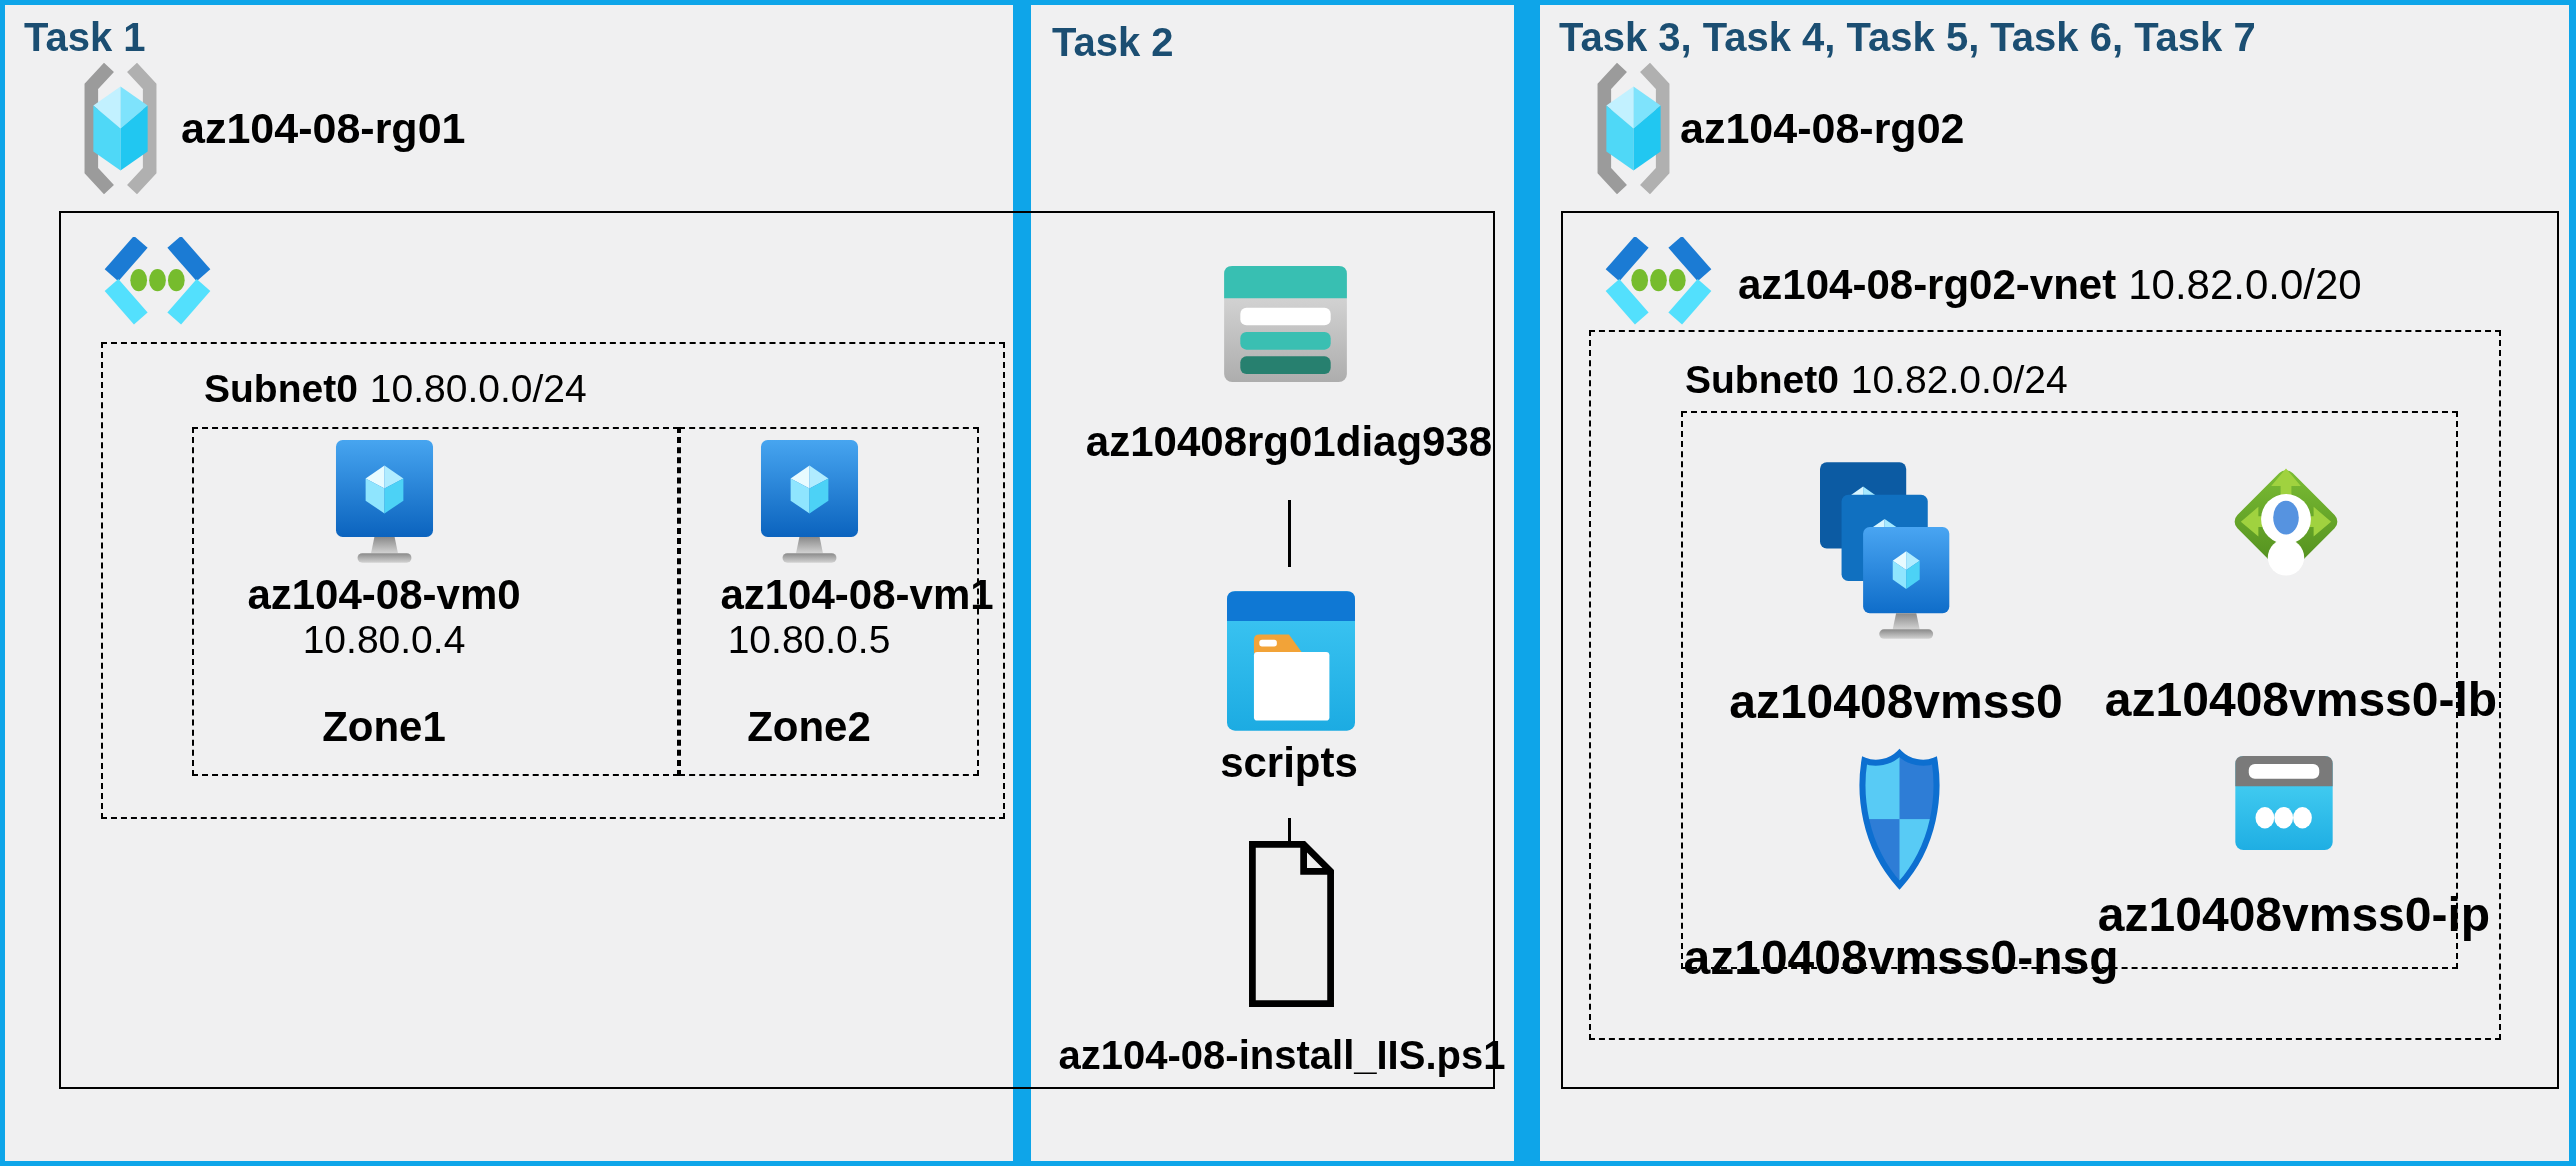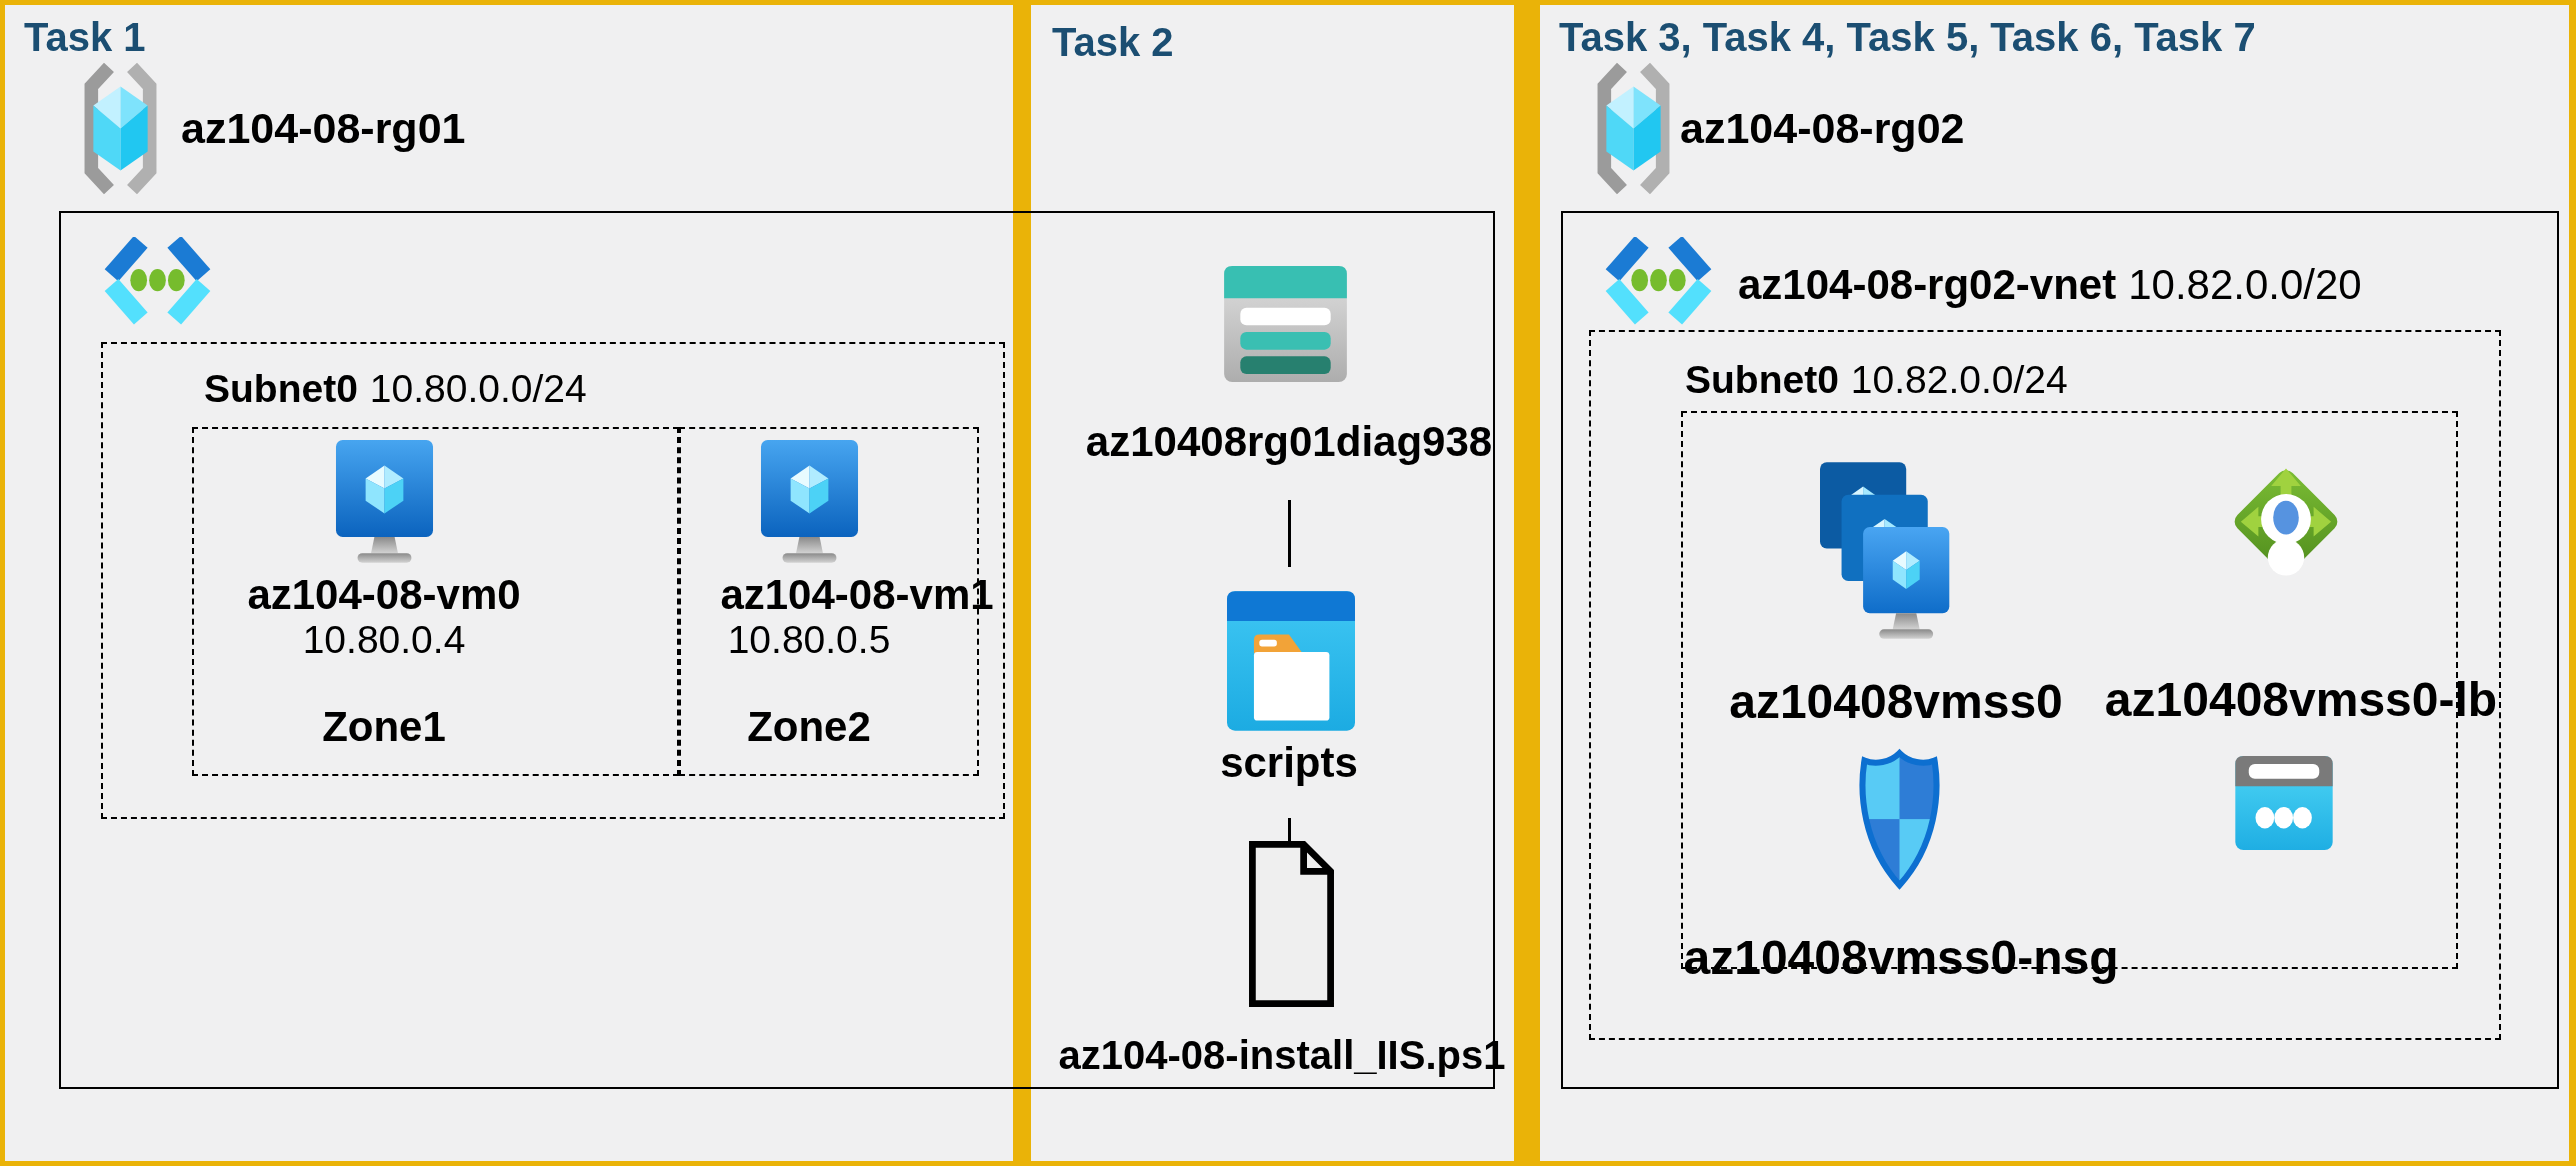--- a/index.html
+++ b/index.html
@@ -1,18 +1,18 @@
 <!DOCTYPE html>
 <html style="font-size:10.8px"><head>
 <meta charset="utf-8">
 <style>
   * { box-sizing: border-box; margin: 0; padding: 0; }
   html,body { background:#ffffff; }
   body { width:2576px; height:1166px; font-family:"Liberation Sans", sans-serif; color:#000; }
-  .canvas { position:relative; width:2576px; height:1166px; background:#eab308; overflow:hidden; }
+  .canvas { position:relative; width:2576px; height:1166px; background:#0ea5e9; overflow:hidden; }
 
   .panel { position:absolute; top:5.4px; height:1156px; background:#f0f0f1; }
   .p1 { left:5.4px;    width:1008px; }
   .p2 { left:1031px; width:483px;  }
   .p3 { left:1540px; width:1029px; }
 
   .hdr { position:absolute; font-size:40px; font-weight:bold; color:#1b4e72; white-space:nowrap; }
   .h1 { left:24px;    top:15px; }
   .h2 { left:1052px;  top:20px; }
   .h3 { left:1559px;  top:15px; }
@@ -306,15 +306,16 @@
           <stop offset="1" stop-color="#1faee3"></stop>
       </linearGradient>
     </defs>
     <rect x="0" y="0" width="145" height="140" rx="12" fill="url(#ipg)"></rect>
     <path d="M0,45 L0,12 Q0,0 12,0 L133,0 Q145,0 145,12 L145,45 Z" fill="#7a7a7a"></path>
     <rect x="20" y="12" width="105" height="22" rx="9" fill="#ffffff"></rect>
     <ellipse cx="44" cy="92" rx="14" ry="16" fill="#ffffff"></ellipse>
     <ellipse cx="72" cy="92" rx="14" ry="16" fill="#ffffff"></ellipse>
     <ellipse cx="100" cy="92" rx="14" ry="16" fill="#ffffff"></ellipse>
   </svg>
+  <div class="lbl res-label ip-label center">az10408vmss0-ip</div>
 
 </div>
 
 
 </body></html>

